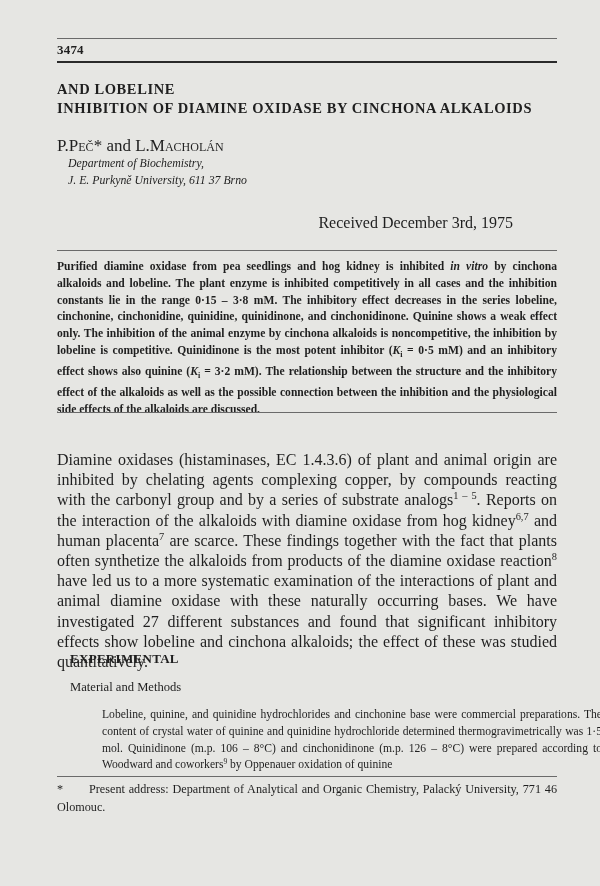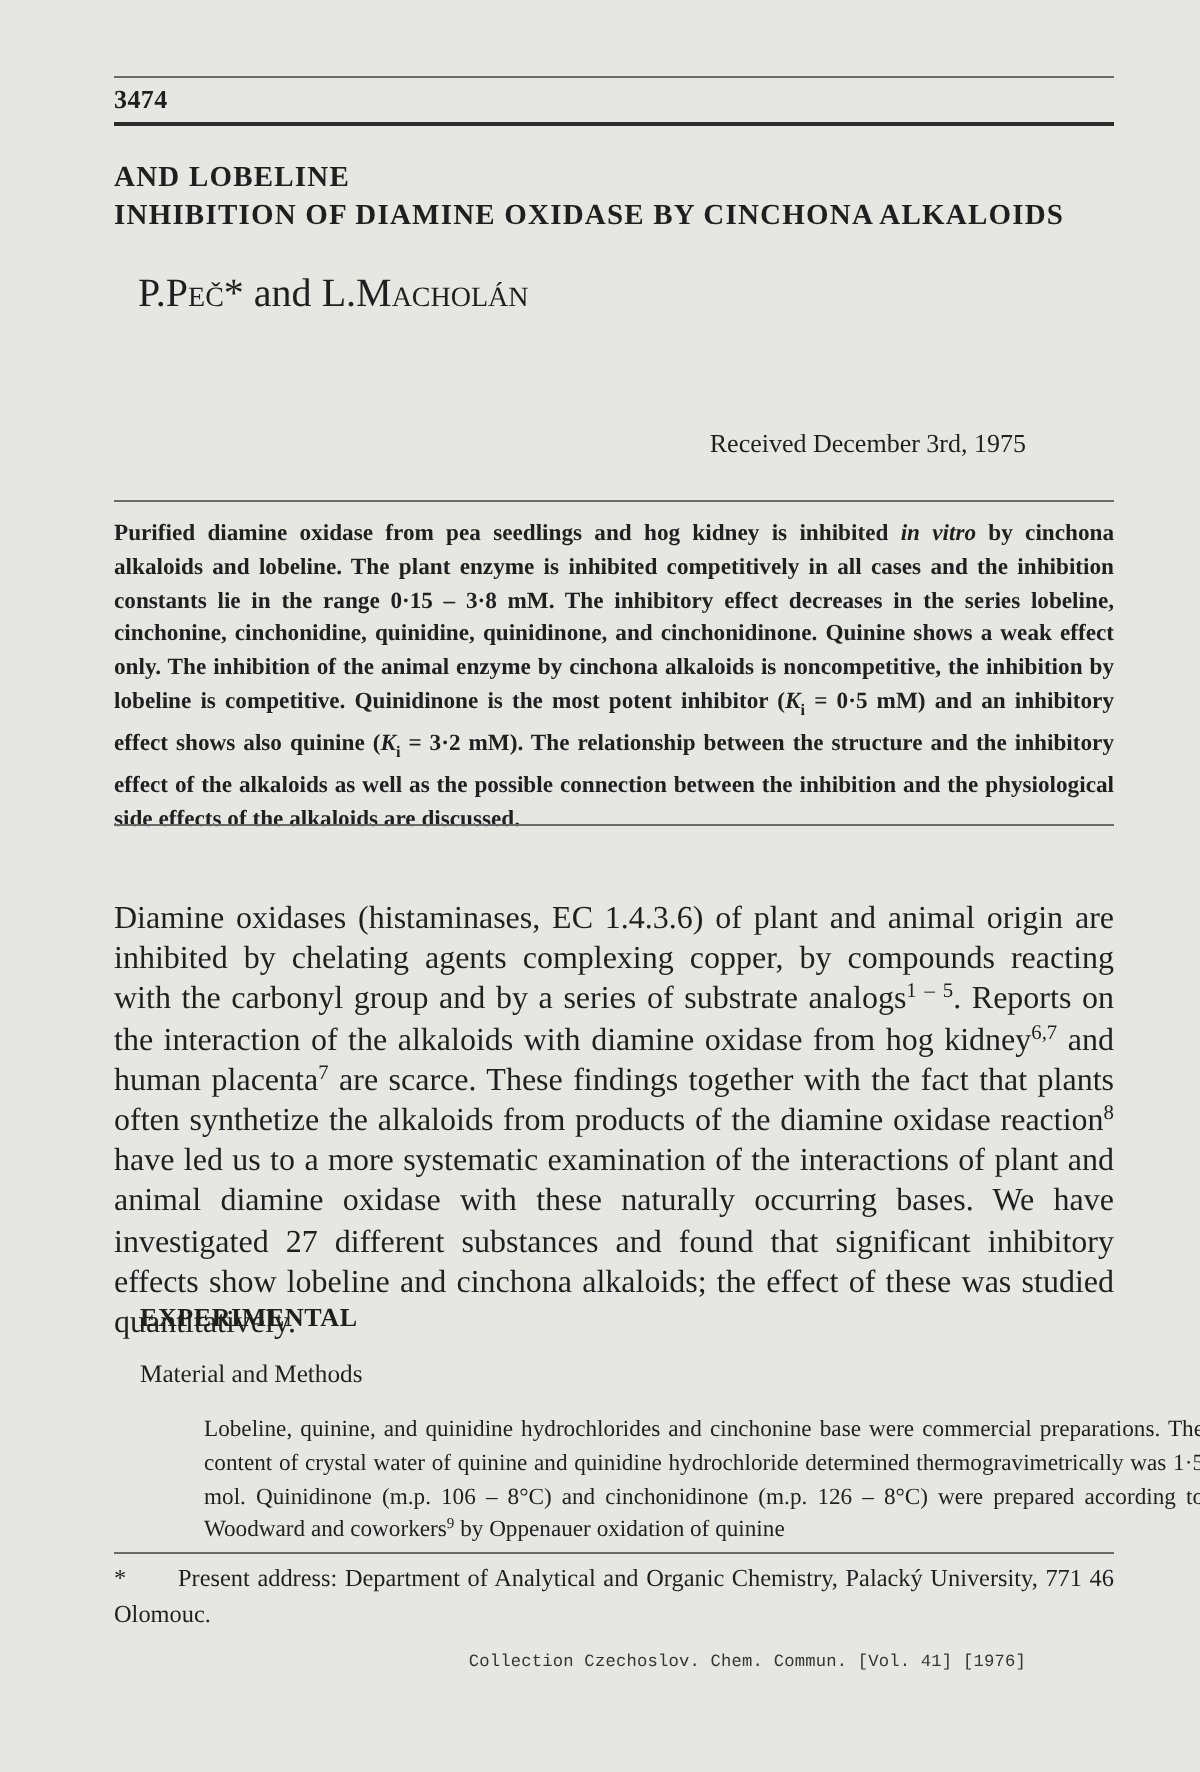--- a/index.html
+++ b/index.html
@@ -10,24 +10,24 @@
     color: #1f1f1f;
     position: relative;
   }
   .page { position: absolute; left: 0; top: 0; width: 556px; height: 886px; }
   .rule { position: absolute; left: 57px; width: 500px; background: #3a3a3a; }
   .rule.thin { height: 1px; background: #6a6a6a; }
   .rule.thick { height: 2px; background: #2a2a2a; }
   .abs { position: absolute; }
   .pagenum { left: 57px; top: 42px; font-weight: bold; font-size: 13px; letter-spacing: 0.2px; }
   .title { left: 57px; top: 80px; width: 500px; font-weight: bold; font-size: 14.5px; line-height: 19px; letter-spacing: 0.6px; }
-  .authors { left: 57px; top: 136px; font-size: 20px; margin-left: 12px; }
+  .authors { left: 57px; top: 136px; font-size: 17px; }
   .sc { font-variant: small-caps; }
   .affil { left: 68px; top: 155px; font-style: italic; font-size: 11.8px; line-height: 17px; }
-  .received { right: 43px; top: 214px; font-size: 13px; }
+  .received { right: 43px; top: 214px; font-size: 16px; }
   .abstract { left: 57px; top: 259px; width: 500px; font-size: 11.6px; line-height: 16.8px; text-align: justify; font-weight: bold; }
   .abstract i { font-style: italic; }
   .intro { left: 57px; top: 450px; width: 500px; font-size: 16px; line-height: 20.2px; text-align: justify; }
   sup { font-size: 65%; line-height: 0; vertical-align: 0.55em; }
   .section { left: 70px; top: 651px; font-weight: bold; font-size: 13px; letter-spacing: 0.3px; }
   .subsection { left: 70px; top: 680px; font-size: 12.6px; }
   .methods { left: 57px; top: 707px; width: 500px; font-size: 11.6px; line-height: 16.8px; text-align: justify; margin-left: 45px; }
   .footnote { left: 57px; top: 781px; width: 500px; font-size: 12.2px; line-height: 17.5px; text-align: justify; }
   .fn-mark { display: inline-block; width: 32px; }
   .journal { right: 43px; top: 826px; font-family: "Liberation Mono", "DejaVu Sans Mono", monospace; font-size: 8.6px; color: #333; letter-spacing: 0.1px; }
@@ -43,34 +43,37 @@
 
   <div class="abs title">
     <div>AND LOBELINE</div>
     <div>INHIBITION OF DIAMINE OXIDASE BY CINCHONA ALKALOIDS</div>
   </div>
 
   <div class="abs authors">
     <span>P.</span><span class="sc">Peč</span><span>*</span><span style="white-space:pre"> and </span><span>L.</span><span class="sc">Macholán</span>
   </div>
 
+  <div class="abs affil">
+    <div>Department of Biochemistry,</div>
+    <div>J. E. Purkyně University, 611 37 Brno</div>
+  </div>
 
   <div class="abs received">Received December 3rd, 1975</div>
 
   <div class="rule thin" style="top:250px;"></div>
 
   <div class="abs abstract"><span>Purified diamine oxidase from pea seedlings and hog kidney is inhibited </span><i>in vitro</i><span> by cinchona alkaloids and lobeline. The plant enzyme is inhibited competitively in all cases and the inhibition constants lie in the range 0·15 – 3·8 mM. The inhibitory effect decreases in the series lobeline, cinchonine, cinchonidine, quinidine, quinidinone, and cinchonidinone. Quinine shows a weak effect only. The inhibition of the animal enzyme by cinchona alkaloids is noncompetitive, the inhibition by lobeline is competitive. Quinidinone is the most potent inhibitor (</span><i>K</i><sub style="font-size:70%">i</sub><span> = 0·5 mM) and an inhibitory effect shows also quinine (</span><i>K</i><sub style="font-size:70%">i</sub><span> = 3·2 mM). The relationship between the structure and the inhibitory effect of the alkaloids as well as the possible connection between the inhibition and the physiological side effects of the alkaloids are discussed.</span></div>
 
   <div class="rule thin" style="top:412px;"></div>
 
   <div class="abs intro"><span>Diamine oxidases (histaminases, EC 1.4.3.6) of plant and animal origin are inhibited by chelating agents complexing copper, by compounds reacting with the carbonyl group and by a series of substrate analogs</span><sup>1 – 5</sup><span>. Reports on the interaction of the alkaloids with diamine oxidase from hog kidney</span><sup>6,7</sup><span> and human placenta</span><sup>7</sup><span> are scarce. These findings together with the fact that plants often synthetize the alkaloids from products of the diamine oxidase reaction</span><sup>8</sup><span> have led us to a more systematic examination of the interactions of plant and animal diamine oxidase with these naturally occurring bases. We have investigated 27 different substances and found that significant inhibitory effects show lobeline and cinchona alkaloids; the effect of these was studied quantitatively.</span></div>
 
   <div class="abs section">EXPERIMENTAL</div>
   <div class="abs subsection">Material and Methods</div>
 
   <div class="abs methods"><span>Lobeline, quinine, and quinidine hydrochlorides and cinchonine base were commercial preparations. The content of crystal water of quinine and quinidine hydrochloride determined thermogravimetrically was 1·5 mol. Quinidinone (m.p. 106 – 8°C) and cinchonidinone (m.p. 126 – 8°C) were prepared according to Woodward and coworkers</span><sup>9</sup><span> by Oppenauer oxidation of quinine</span></div>
 
   <div class="rule thin" style="top:776px;"></div>
 
   <div class="abs footnote"><span class="fn-mark">*</span><span>Present address: Department of Analytical and Organic Chemistry, Palacký University, 771 46 Olomouc.</span></div>
 
-  <div class="abs journal">Collection Czechoslov. Chem. Commun. [Vol. 41] [1976]</div>
 </div>
 
 </body></html>

